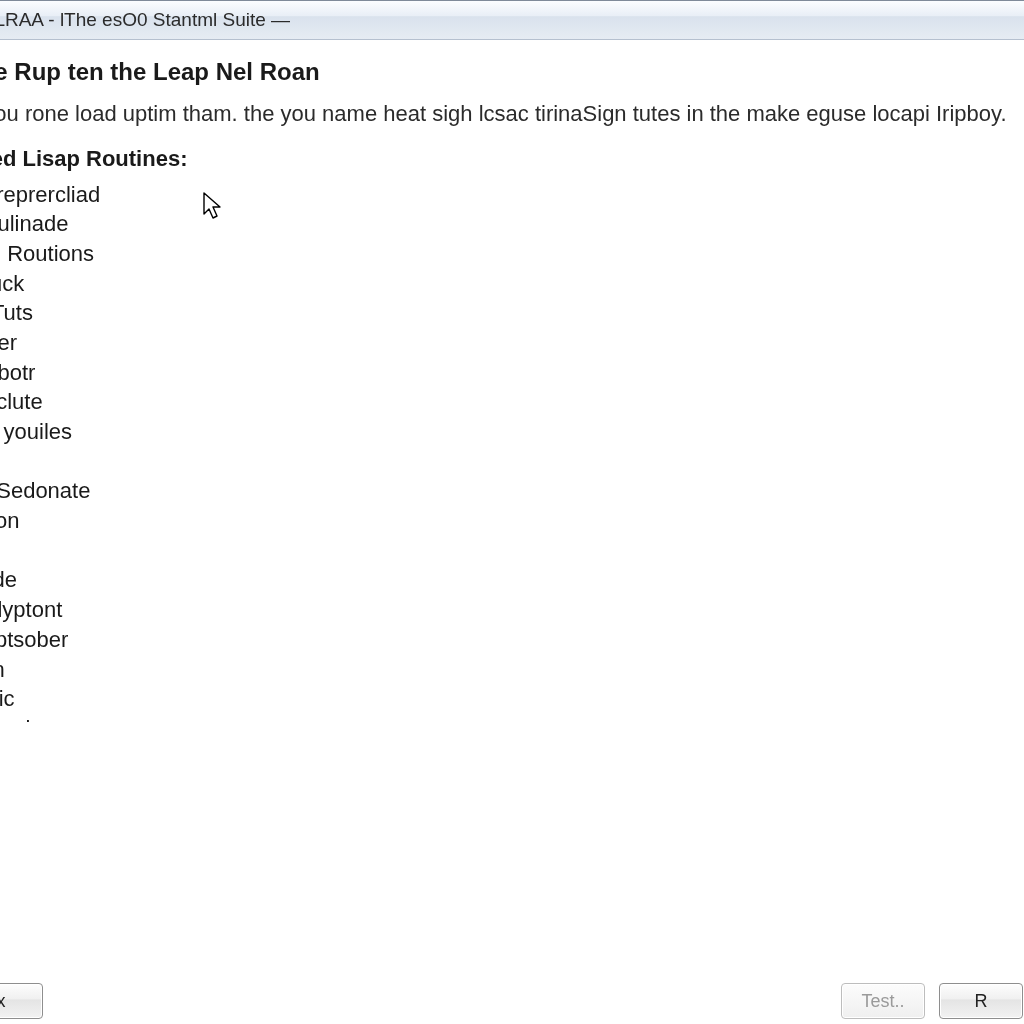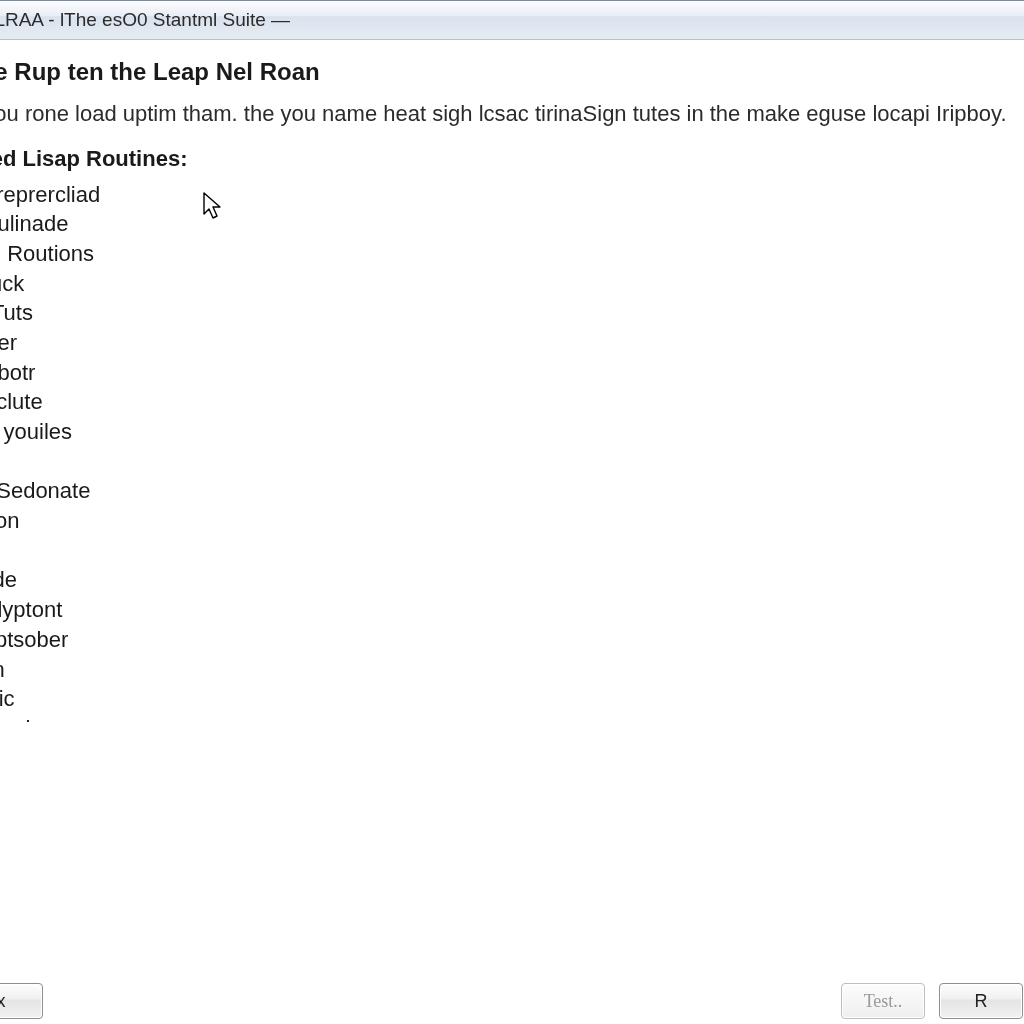--- a/index.html
+++ b/index.html
@@ -117,21 +117,20 @@
     border: 1px solid #8e8e8e;
     border-radius: 4px;
     box-shadow: inset 0 0 0 1px #ffffff;
     cursor: pointer;
   }
   button.win:disabled {
     color: #9a9a9a;
     border-color: #bdbdbd;
     background: linear-gradient(to bottom, #fcfcfc, #efefef);
     cursor: default;
-    font-family: Liberation Serif, serif;
   }
   button.win + button.win { margin-left: 14px; }
 
   
   .cursor {
     position: absolute;
     left: 262px;
     top: 152px;
     width: 20px;
     height: 28px;

